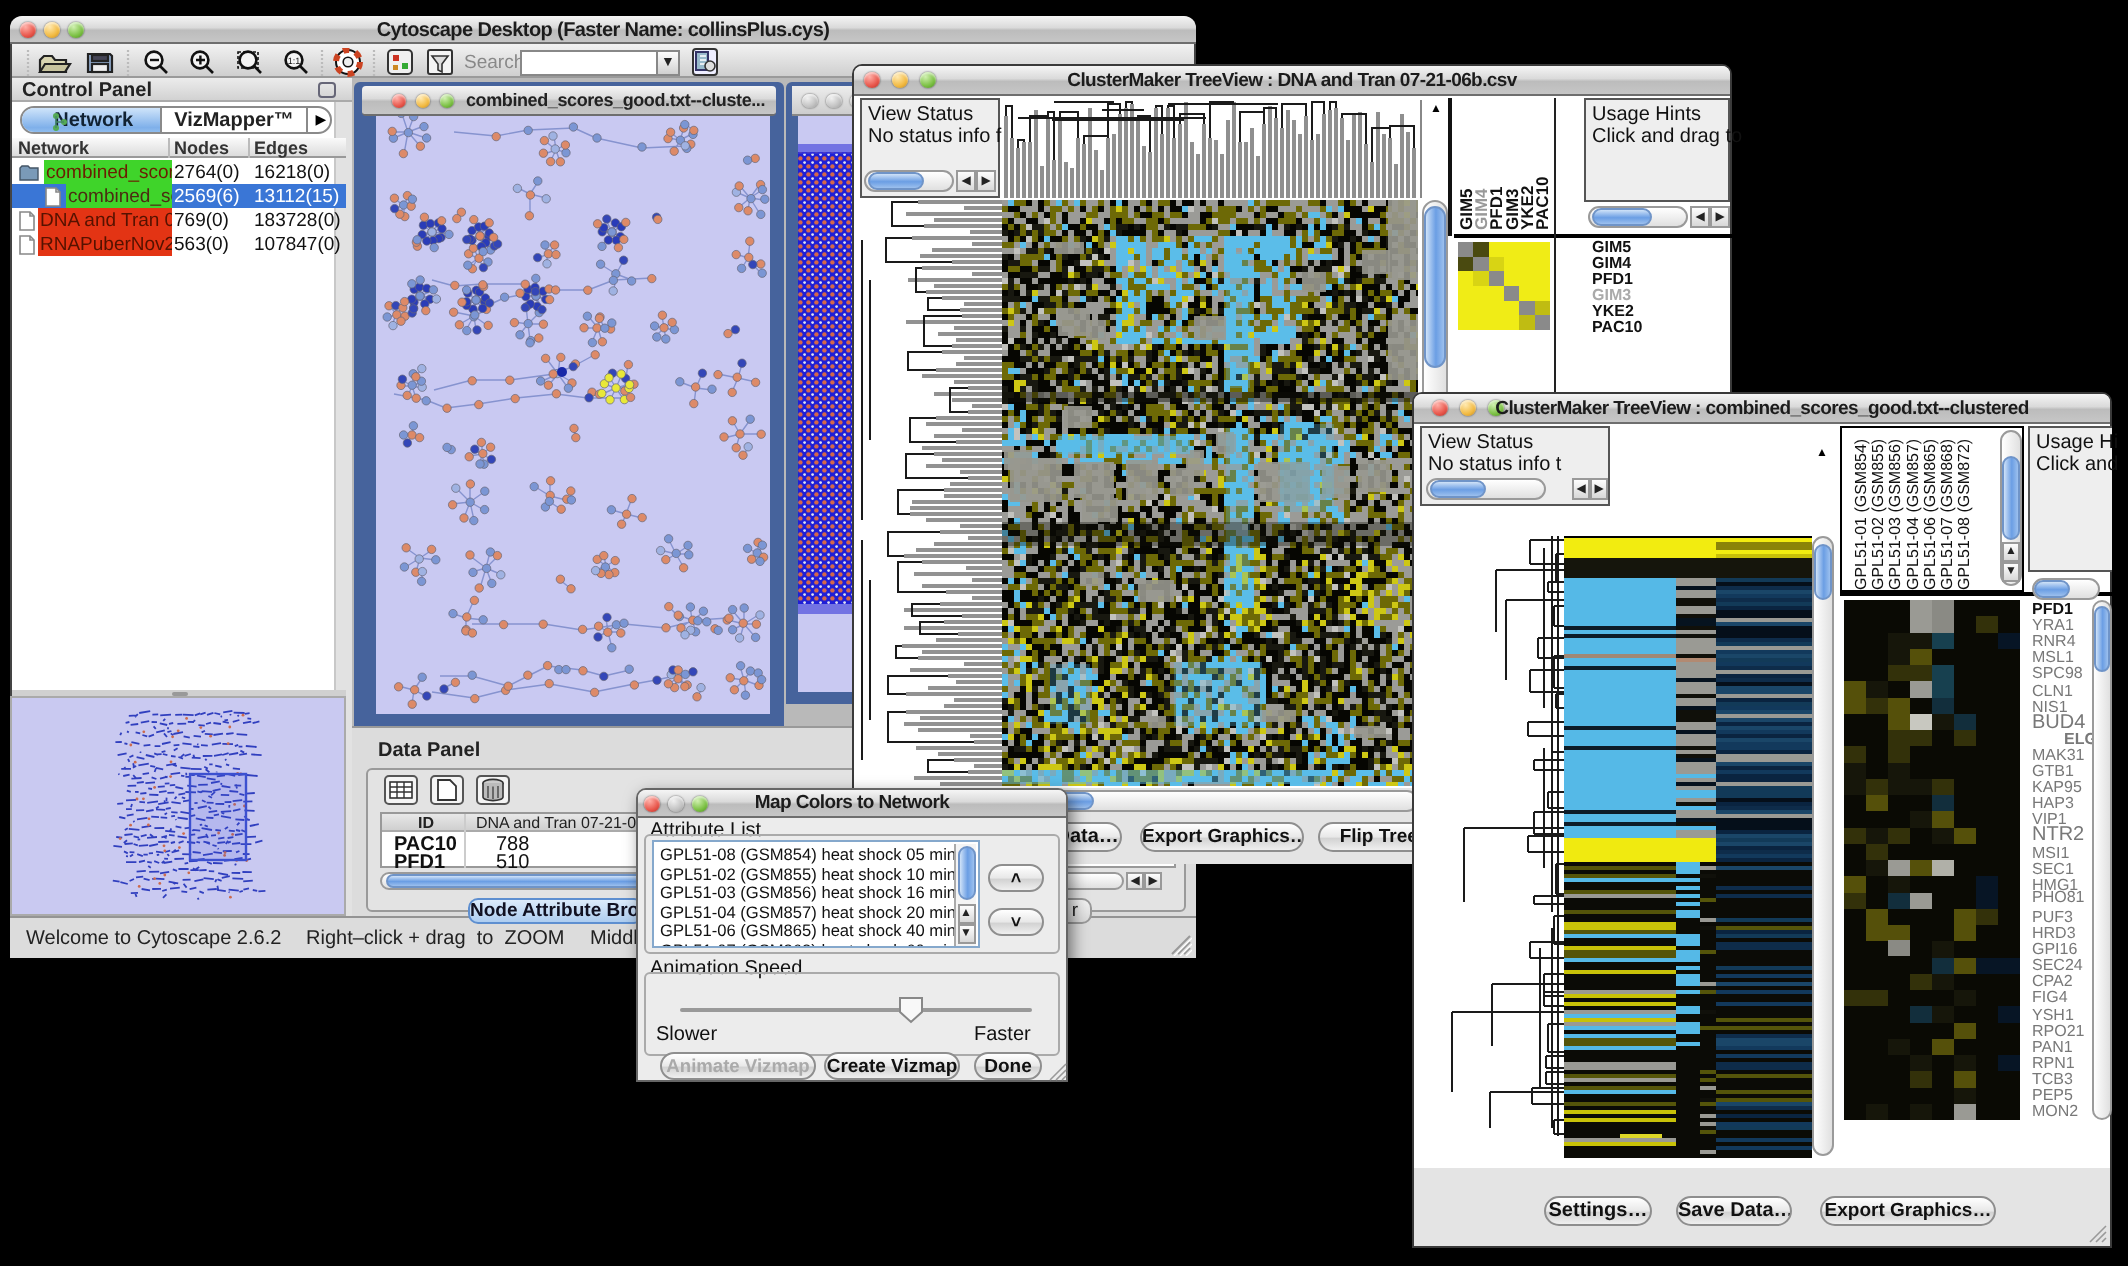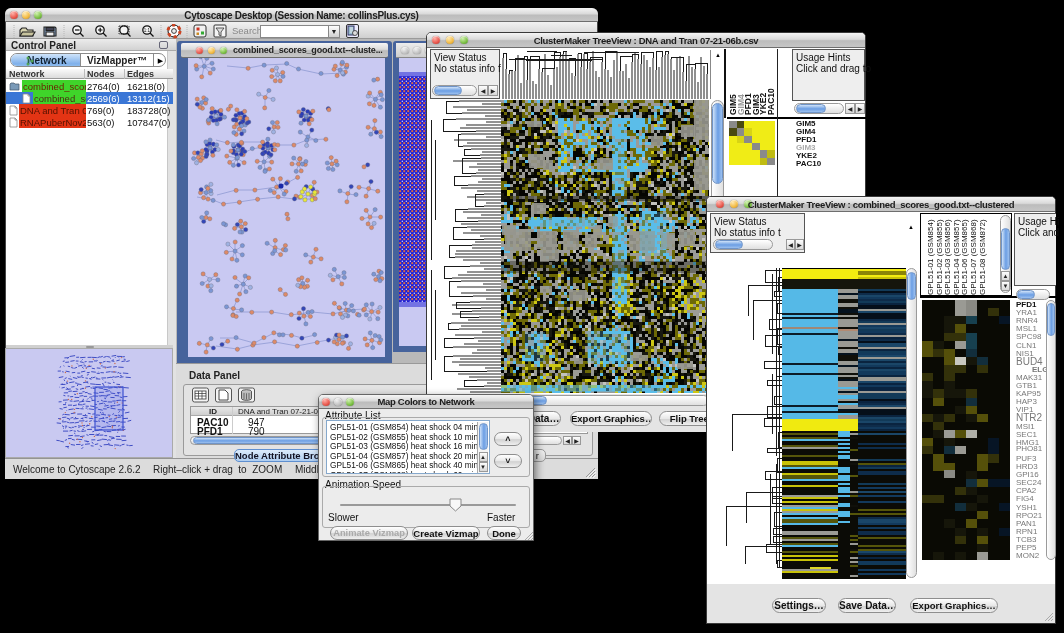--- a/index.html
+++ b/index.html
@@ -18,21 +18,21 @@
 .box{border:1px solid #555;background:#eee}
 .sm{font-size:10px;color:#111;line-height:11px;white-space:nowrap}
 .arrbtn{border:1px solid #999;background:linear-gradient(180deg,#fdfdfd,#d8d8d8);font-size:6px;color:#222;text-align:center}
 svg{display:block}
 </style></head><body>
 <div class="a" style="left:5px;top:8px;width:593px;height:471px;background:#d6d6d6;border-radius:6px 6px 0 0;border:1px solid #444;border-bottom:none"></div>
 <div class="a tb" style="left:5px;top:8px;width:593px;height:14px;border-radius:6px 6px 0 0"></div>
 <span class="lt red" style="position:absolute;left:10px;top:11px;width:8.4px;height:8.4px"></span>
 <span class="lt yel" style="position:absolute;left:22px;top:11px;width:8.4px;height:8.4px"></span>
 <span class="lt grn" style="position:absolute;left:34px;top:11px;width:8.4px;height:8.4px"></span>
-<div class="a ttl" style="left:5px;top:9px;width:593px;height:12px;font-size:10px;line-height:13px">Cytoscape Desktop (Session Name: collinsPlus.cys)</div>
+<div class="a ttl" style="left:5px;top:9px;width:593px;height:12px;font-size:10px;line-height:13px">Cytoscape Desktop (Faster Name: collinsPlus.cys)</div>
 <div class="a" style="left:6px;top:22px;width:591px;height:17px;background:linear-gradient(180deg,#f2f2f2,#cfcfcf);border-bottom:1px solid #9a9a9a"></div>
 <div class="a" style="left:11px;top:24px;width:360px;height:15px">
     <svg width="360" height="15" viewBox="0 0 360 15">
 <g stroke="#222" fill="none" stroke-width="1.1">
 <path d="M3 1v13M53 1v13M150 1v13M176 1v13" stroke="#bbb" stroke-dasharray="1,1"></path>
 <path d="M9 12V6l2-2h4l1.5 2H22v6z" fill="#d8d4b0"></path>
         <path d="M9 12l2.5-4H24l-2.5 4z" fill="#c8c49e"></path>
 <path d="M33 3h11l1 1v8h-12z" fill="#8fa8c8"></path>
         <rect x="35" y="8" width="8" height="4" fill="#eee"></rect>
         <rect x="35" y="3.5" width="8" height="3" fill="#445"></rect>
@@ -728,23 +728,23 @@
       <path d="M52 6v6M54.5 6.3v6.2M57 6v6" stroke="#333" stroke-width="0.6"></path>
 </svg>
   </div>
 <div class="a" style="left:190px;top:406px;width:398px;height:27.5px;background:#fff;border:1px solid #999">
     <div style="position:absolute;left:0;top:0;width:100%;height:8.5px;background:linear-gradient(180deg,#e8e8e8,#cfcfcf);border-bottom:1px solid #aaa">
       <span style="position:absolute;left:18px;top:0;font-size:8px;color:#222;font-weight:bold">ID</span>
       <span style="position:absolute;left:47px;top:0;font-size:8px;color:#222">DNA and Tran 07-21-06…</span>
     </div>
     <span style="position:absolute;left:41px;top:0;width:1px;height:27px;background:#ccc"></span>
     <span style="position:absolute;left:6px;top:9.5px;font-size:10px;font-weight:bold;color:#111">PAC10</span>
-    <span style="position:absolute;left:57px;top:9.5px;font-size:10px;color:#111">947</span>
+    <span style="position:absolute;left:57px;top:9.5px;font-size:10px;color:#111">788</span>
     <span style="position:absolute;left:6px;top:18.5px;font-size:10px;font-weight:bold;color:#111">PFD1</span>
-    <span style="position:absolute;left:57px;top:18.5px;font-size:10px;color:#111">790</span>
+    <span style="position:absolute;left:57px;top:18.5px;font-size:10px;color:#111">510</span>
   </div>
 <div class="a sbtrack" style="left:190px;top:436px;width:372px;height:9px"></div>
 <div class="a sbthumb" style="left:193px;top:437px;width:330px;height:7px"></div>
 <div class="a arrbtn" style="left:563px;top:436px;width:9px;height:9px;line-height:8px">◀</div>
 <div class="a arrbtn" style="left:572px;top:436px;width:9px;height:9px;line-height:8px">▶</div>
 <div class="a" style="left:234px;top:449px;width:88px;height:13px;background:linear-gradient(180deg,#dcebfb,#aecdf0);border:1.5px solid #5e8fd0;border-radius:5px;font-size:9.5px;font-weight:bold;line-height:11px;text-align:center;color:#112;overflow:hidden;white-space:nowrap">Node Attribute Brows</div>
 <div class="a" style="left:500px;top:449px;width:46px;height:13px;background:linear-gradient(180deg,#f2f2f2,#d8d8d8);border:1px solid #999;border-radius:5px;font-size:9.5px;line-height:12px;text-align:right;color:#222;padding-right:6px">r</div>
 <div class="a" style="left:426px;top:32px;width:440px;height:400px;background:#fff;border:1px solid #3a3a3a;border-radius:5px 5px 0 0"></div>
 <div class="a tb" style="left:427px;top:33px;width:438px;height:15px;border-radius:4px 4px 0 0"></div>
 <span class="lt red" style="position:absolute;left:432px;top:36px;width:8.4px;height:8.4px"></span>
@@ -1435,21 +1435,21 @@
   </div>
 <div class="a" style="left:318px;top:394px;width:216px;height:147px;background:#ececec;border:1px solid #666;border-radius:5px 5px 0 0;box-shadow:2px 3px 8px rgba(0,0,0,0.5)"></div>
 <div class="a tb" style="left:319px;top:395px;width:214px;height:14px;border-radius:4px 4px 0 0"></div>
 <span class="lt red" style="position:absolute;left:322px;top:397.5px;width:8.4px;height:8.4px"></span>
 <span class="lt gry" style="position:absolute;left:334px;top:397.5px;width:8.4px;height:8.4px"></span>
 <span class="lt grn" style="position:absolute;left:346px;top:397.5px;width:8.4px;height:8.4px"></span>
 <div class="a ttl" style="left:319px;top:396px;width:214px;height:16px;font-size:9.5px;line-height:12px">Map Colors to Network</div>
 <div class="a" style="left:325px;top:410px;font-size:10px;color:#111">Attribute List</div>
 <div class="a" style="left:322px;top:417px;width:208px;height:60px;border:1px solid #aaa;border-radius:3px"></div>
 <div class="a" style="left:326px;top:420px;width:164px;height:54px;background:#fff;border:1.5px solid #85a8cc;overflow:hidden">
-    <div style="position:absolute;left:3px;top:1.0px;font-size:8.3px;color:#111;white-space:nowrap">GPL51-01 (GSM854) heat shock 04 min</div>
+    <div style="position:absolute;left:3px;top:1.0px;font-size:8.3px;color:#111;white-space:nowrap">GPL51-08 (GSM854) heat shock 05 min</div>
     <div style="position:absolute;left:3px;top:10.6px;font-size:8.3px;color:#111;white-space:nowrap">GPL51-02 (GSM855) heat shock 10 min</div>
     <div style="position:absolute;left:3px;top:20.2px;font-size:8.3px;color:#111;white-space:nowrap">GPL51-03 (GSM856) heat shock 16 min</div>
     <div style="position:absolute;left:3px;top:29.8px;font-size:8.3px;color:#111;white-space:nowrap">GPL51-04 (GSM857) heat shock 20 min</div>
     <div style="position:absolute;left:3px;top:39.4px;font-size:8.3px;color:#111;white-space:nowrap">GPL51-06 (GSM865) heat shock 40 min</div>
     <div style="position:absolute;left:3px;top:49.0px;font-size:8.3px;color:#111;white-space:nowrap">GPL51-07 (GSM868) heat shock 60 min</div>
   </div>
 <div class="a" style="left:477px;top:421.5px;width:11px;height:51px;background:#f4f4f4;border-left:1px solid #aaa">
     <span class="sbthumbv" style="position:absolute;left:0.5px;top:1px;width:9px;height:27px"></span>
     <span class="arrbtn" style="position:absolute;left:0.5px;top:30px;width:9px;height:10px;line-height:9px;display:block">▲</span>
     <span class="arrbtn" style="position:absolute;left:0.5px;top:40px;width:9px;height:10px;line-height:9px;display:block">▼</span>

